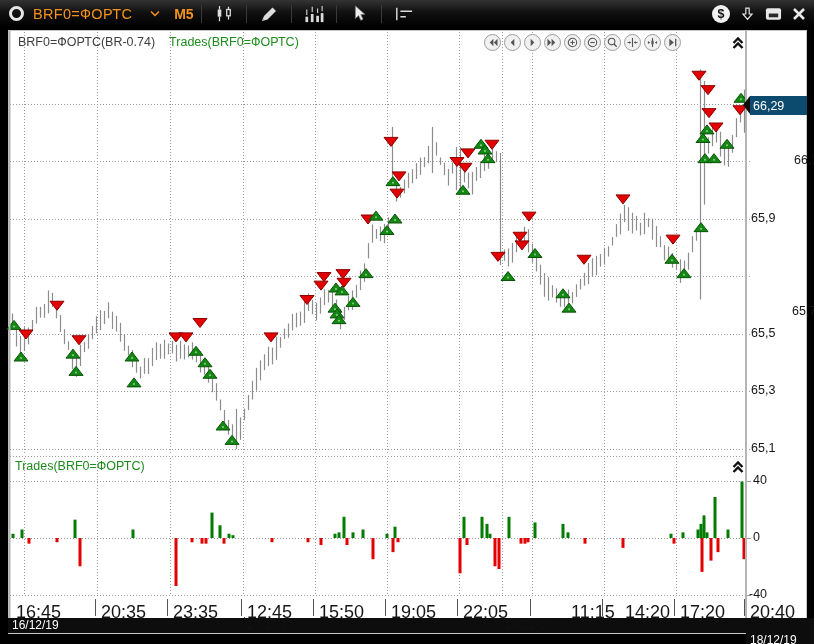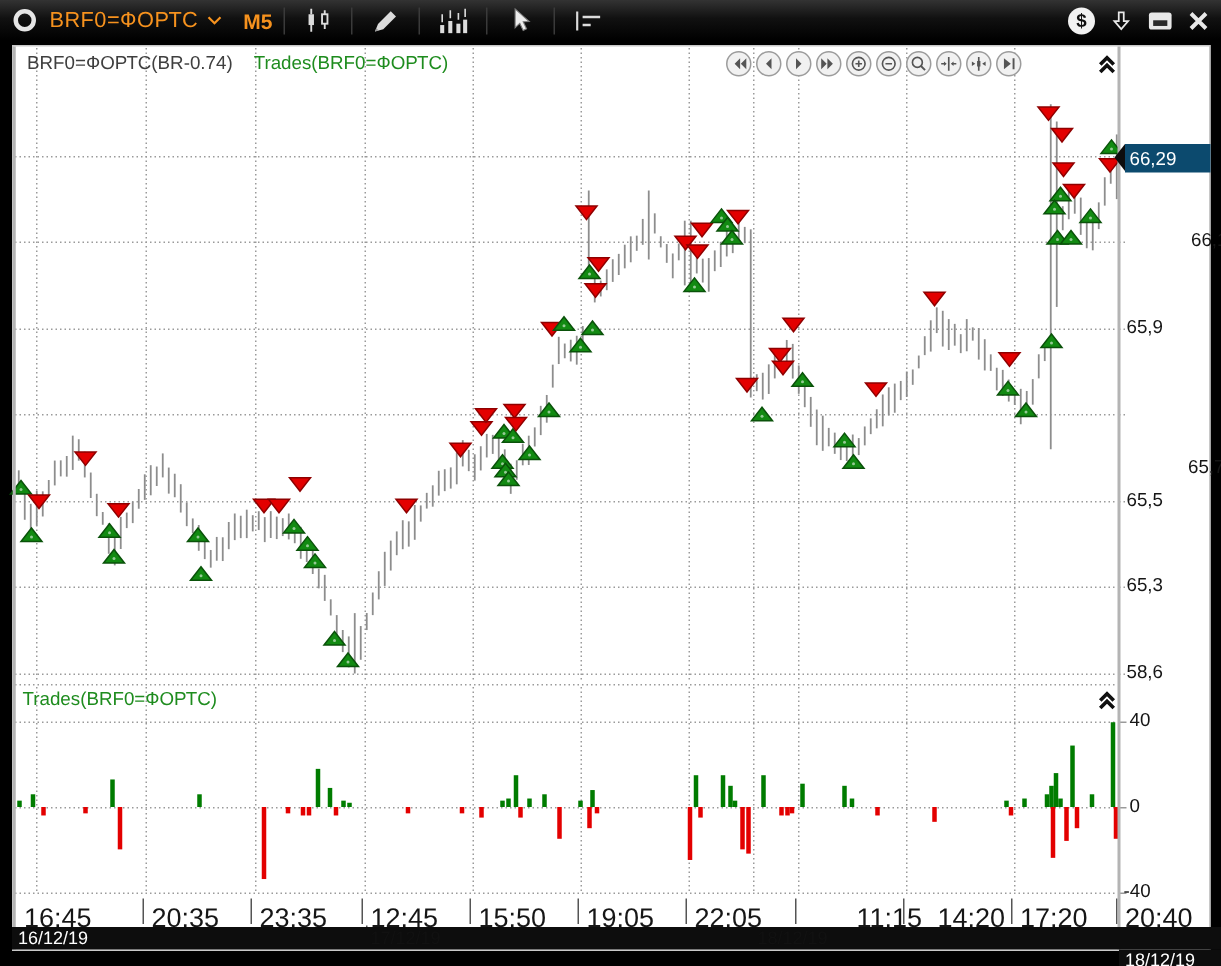--- a/index.html
+++ b/index.html
@@ -4,21 +4,21 @@
 <style>
   html,body{margin:0;padding:0;background:#222;}
   *{box-sizing:border-box;font-family:"Liberation Sans",sans-serif;}
   .window{position:relative;width:814px;height:644px;background:#000;overflow:hidden;}
   .abs{position:absolute;}
   
   .titlebar{position:absolute;left:0;top:0;width:814px;height:28px;
     background:linear-gradient(#333 0%,#111 45%,#000 100%);border-bottom:1px solid #000;
     display:flex;align-items:center;}
   .ring{width:15px;height:15px;border:3px solid #e6e6e6;border-radius:50%;margin-left:9px;}
-  .inst{color:#f6921e;font-size:14.5px;margin-left:9px;letter-spacing:.3px;cursor:default;display:flex;align-items:center;gap:6px;}
+  .inst{color:#f6921e;font-size:14.5px;margin-left:9px;letter-spacing:.3px;cursor:default;display:flex;align-items:center;gap:18px;}
   .tf{color:#f6921e;font-size:14px;margin-left:14px;font-weight:bold;}
   .tb-sep{width:1px;height:18px;background:#3a3a3a;margin:0 7px;}
   .tool{width:30px;height:22px;display:flex;align-items:center;justify-content:center;}
   .tb-right{position:absolute;right:8px;top:0;height:28px;display:flex;align-items:center;gap:10px;}
   .dollar{width:18px;height:18px;border-radius:50%;background:#f2f2f2;color:#111;
     font-size:12.5px;font-weight:bold;display:flex;align-items:center;justify-content:center;}
   
   .panel{position:absolute;left:8px;top:30px;width:799px;height:604px;background:#fff;
     border:1px solid #c8c8c8;}
   svg.plot{position:absolute;left:0;top:0;}
@@ -539,21 +539,21 @@
   <div class="trades-label">Trades(BRF0=ФОРТС)</div>
 
   <div class="badge">66,29</div>
 
   <div id="labels">
       <div class="ticklbl" style="left:794px;top:153px;">66,1</div>
       <div class="ticklbl" style="left:751px;top:211px;">65,9</div>
       <div class="ticklbl" style="left:792px;top:268px;margin-top:36px;">65,7</div>
       <div class="ticklbl" style="left:751px;top:326px;">65,5</div>
       <div class="ticklbl" style="left:751px;top:383px;">65,3</div>
-      <div class="ticklbl" style="left:751px;top:441px;">58,6</div>
+      <div class="ticklbl" style="left:751px;top:441px;">65,1</div>
       <div class="ticklbl" style="left:753px;top:473px;">40</div>
       <div class="ticklbl" style="left:753px;top:530px;">0</div>
       <div class="ticklbl" style="left:749px;top:587px;">-40</div>
       <div class="timelbl" style="left:16px;">16:45</div>
       <div class="timelbl" style="left:101px;">20:35</div>
       <div class="timelbl" style="left:173px;">23:35</div>
       <div class="timelbl" style="left:247px;">12:45</div>
       <div class="timelbl" style="left:319px;">15:50</div>
       <div class="timelbl" style="left:391px;">19:05</div>
       <div class="timelbl" style="left:463px;">22:05</div>

